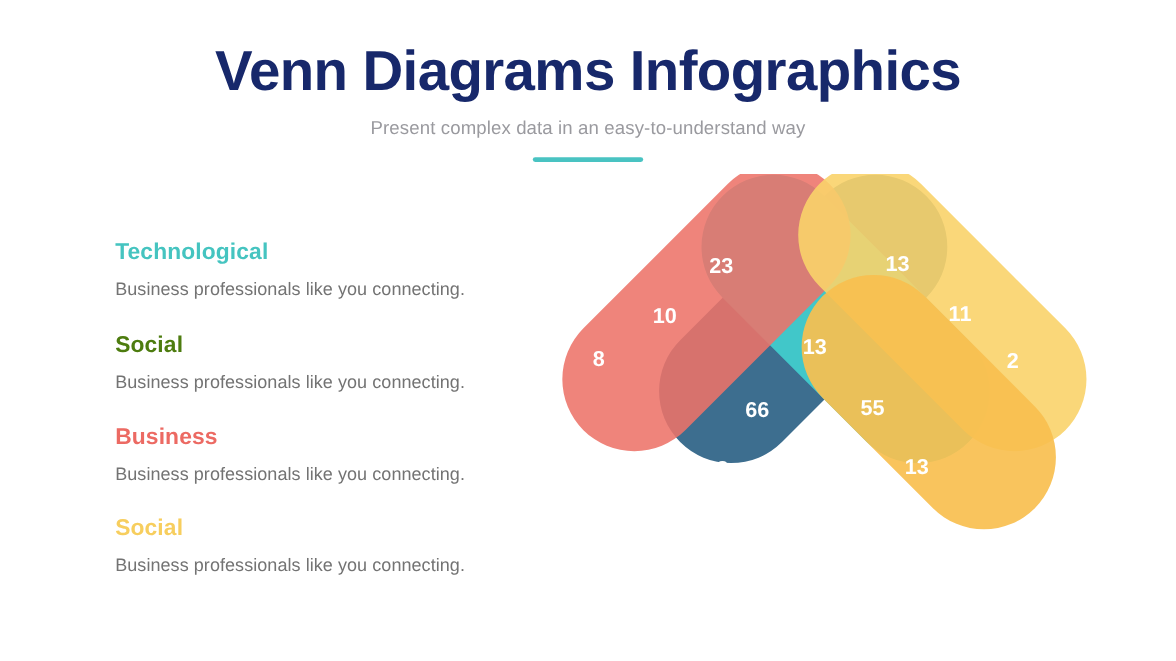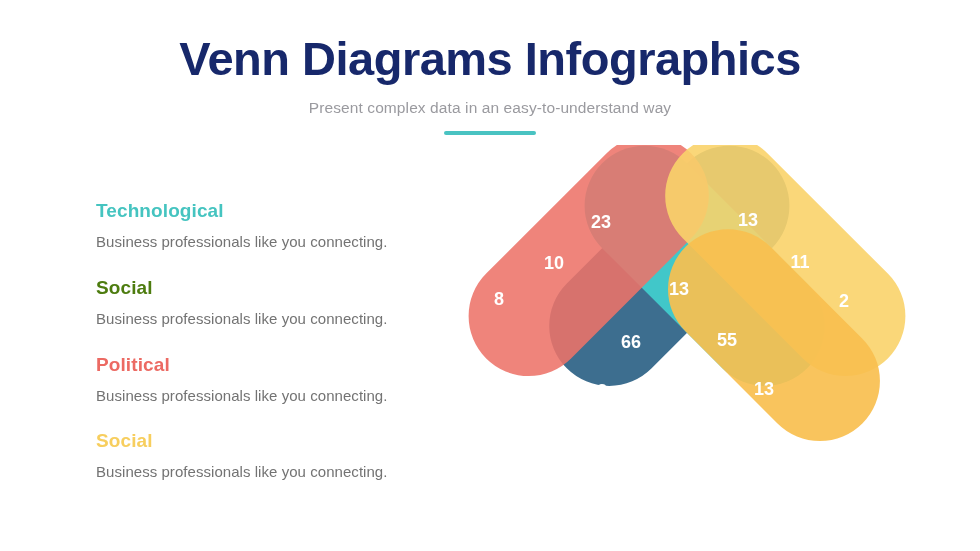--- a/index.html
+++ b/index.html
@@ -116,21 +116,21 @@
       <div class="legend-heading" style="color: rgb(69, 196, 192);">Technological</div>
       <div class="legend-desc">Business professionals like you connecting.</div>
     </div>
 
     <div class="legend-item">
       <div class="legend-heading" style="color: #4d7c0f;">Social</div>
       <div class="legend-desc">Business professionals like you connecting.</div>
     </div>
 
     <div class="legend-item">
-      <div class="legend-heading" style="color: rgb(236, 106, 99);">Political</div>
+      <div class="legend-heading" style="color: rgb(236, 106, 99);">Business</div>
       <div class="legend-desc">Business professionals like you connecting.</div>
     </div>
 
     <div class="legend-item">
       <div class="legend-heading" style="color: rgb(247, 206, 94);">Social</div>
       <div class="legend-desc">Business professionals like you connecting.</div>
     </div>
 
   </div>
 

